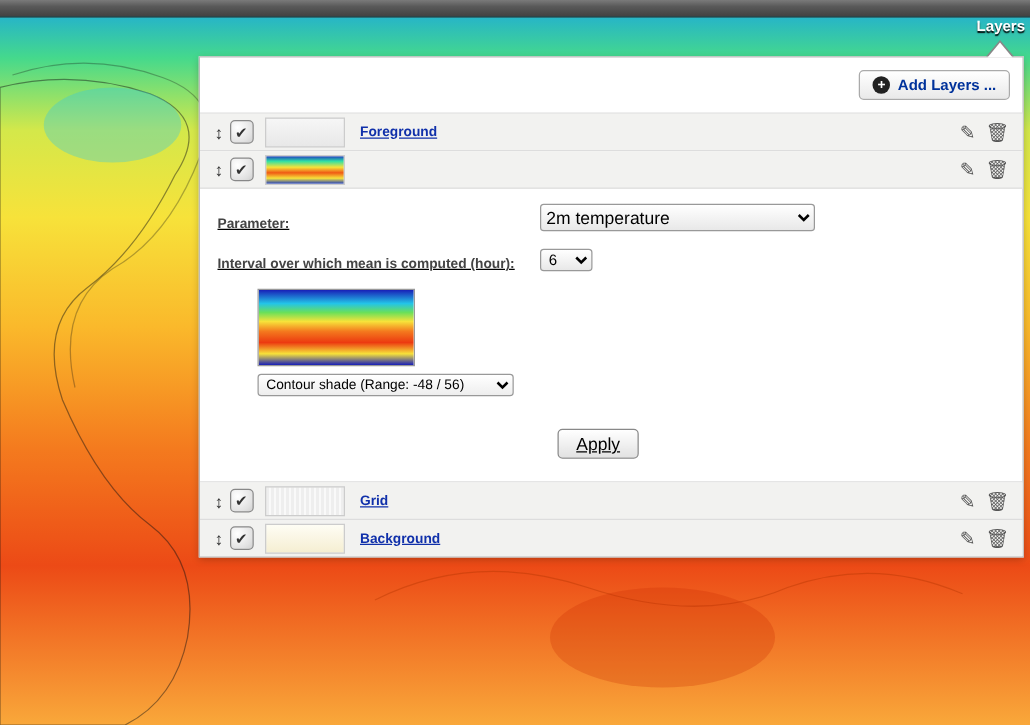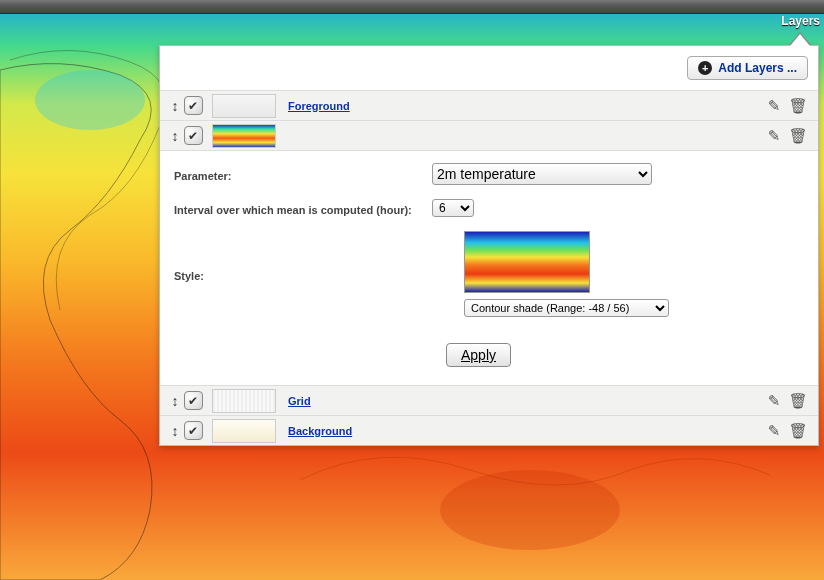--- a/index.html
+++ b/index.html
@@ -22,21 +22,21 @@
   .row.shade{background:#f2f2f0;}
   .handle{width:14px;text-align:center;color:#333;font-size:14px;cursor:move;}
   .chk{width:22px;display:flex;justify-content:center;}
   .chk-box{width:17px;height:17px;border:1px solid #888;border-radius:4px;display:flex;align-items:center;justify-content:center;font-size:12px;color:#333;
     background:radial-gradient(circle at 30% 30%,#fff 0%,#e2e2e2 70%,#cfcfcf 100%);cursor:pointer;}
   .thumb{width:62px;height:22px;margin:0 12px 0 8px;border:1px solid #ccc;}
   .link{color:#1030aa;font-weight:bold;font-size:11px;cursor:pointer;text-decoration:underline;}
   .spacer{flex:1;}
   .icon-btn{width:24px;text-align:center;color:#555;font-size:15px;cursor:pointer;}
   .details{padding:12px 14px 18px 14px;border-bottom:1px solid #ddd;}
-  .drow{display:flex;align-items:center;margin-bottom:14px;}
+  .drow{display:flex;align-items:flex-end;margin-bottom:14px;text-decoration:underline;}
   .dlabel{width:258px;color:#444;font-weight:bold;font-size:11px;padding-top:4px;}
   .dctrl{flex:1;}
   select,.apply-btn{font-family:inherit;}
   .sel-lg{font-size:14px;padding:1px 0;background:linear-gradient(#fff,#e8e8e8);border:1px solid #999;border-radius:3px;}
   .sel-sm{font-size:12px;padding:0 2px;background:linear-gradient(#fff,#e8e8e8);border:1px solid #999;border-radius:3px;}
   .style-preview{width:124px;height:60px;border:1px solid #999;margin-bottom:6px;}
   .sel-style{font-size:11px;padding:1px 2px;background:linear-gradient(#fff,#eee);border:1px solid #999;border-radius:3px;}
   .apply-btn{font-size:14px;padding:3px 14px;background:linear-gradient(#fff,#e2e2e2);border:1px solid #888;border-radius:4px;text-decoration:underline;cursor:pointer;}
   
   svg.world{width:100%;height:100%;}
@@ -118,21 +118,20 @@
     </div>
     <div class="drow">
       <div class="dlabel">Interval over which mean is computed (hour):</div>
       <div class="dctrl">
         <select class="sel-sm" style="width:42px">
           <option>6</option>
         </select>
       </div>
     </div>
     <div class="drow">
-      <div class="dlabel">Style:</div>
       <div class="dctrl" style="padding-left:32px;">
         <div class="style-preview">
           <svg viewBox="0 0 124 60" width="124" height="60">
             <defs>
               <linearGradient id="sp" x1="0" y1="0" x2="0" y2="1">
                 <stop offset="0%" stop-color="#1820b8"></stop>
                 <stop offset="18%" stop-color="#23c4e8"></stop>
                 <stop offset="30%" stop-color="#6ae05a"></stop>
                 <stop offset="42%" stop-color="#f7e23a"></stop>
                 <stop offset="55%" stop-color="#f47a1e"></stop>

